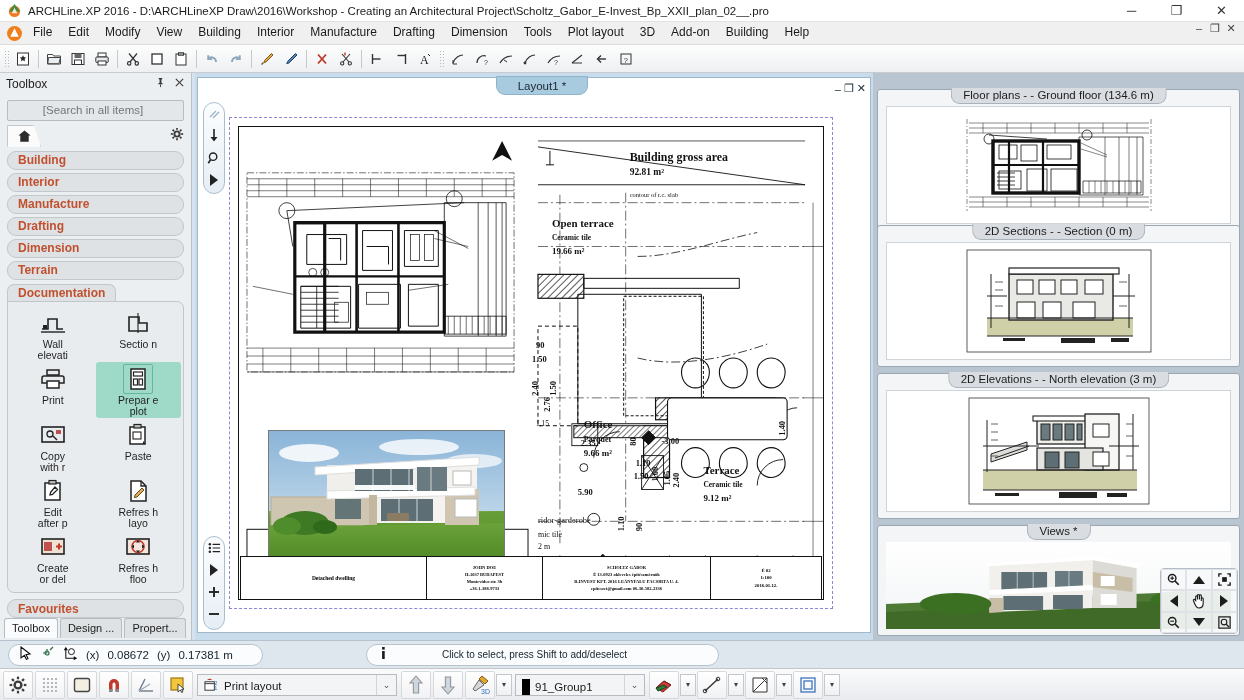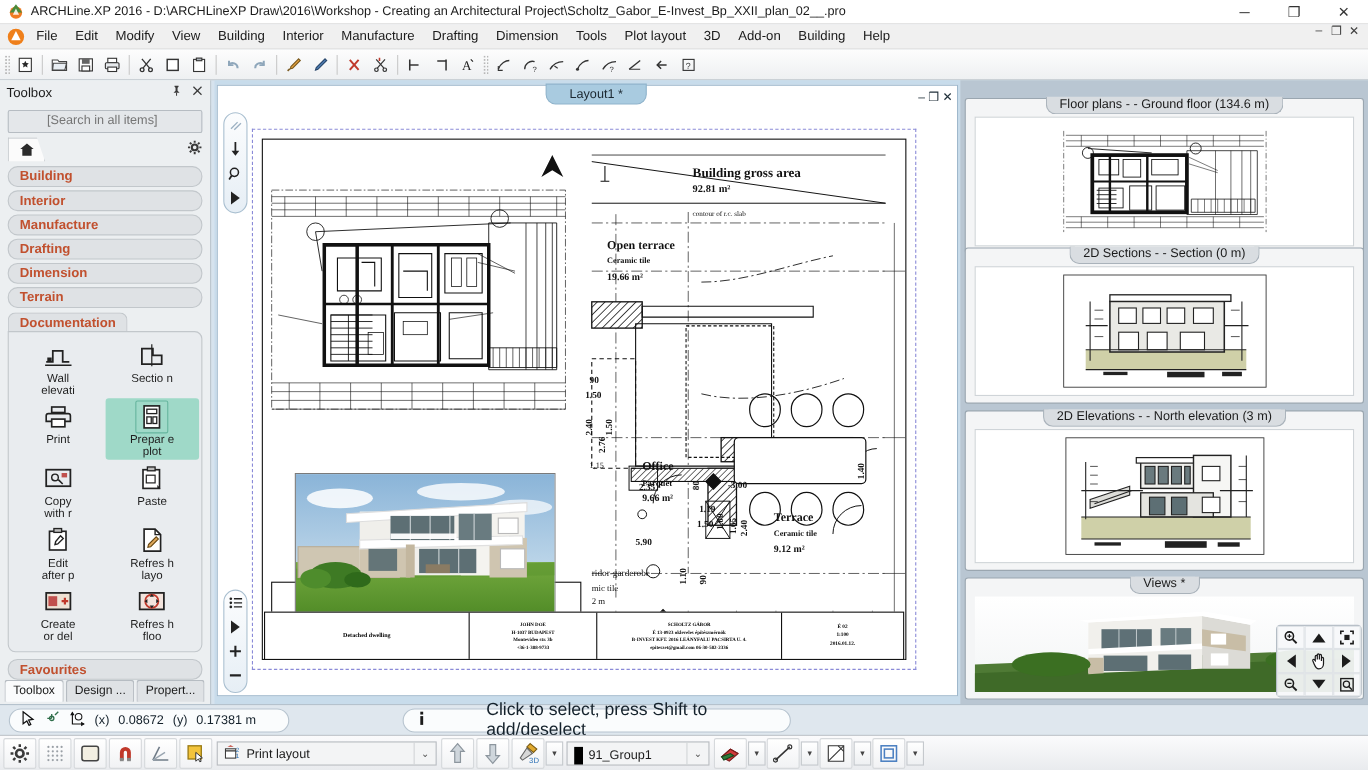--- a/index.html
+++ b/index.html
@@ -134,21 +134,21 @@
              display:grid; grid-template-columns:repeat(3,1fr); grid-template-rows:repeat(3,1fr); z-index:6; }
   .navcube div { display:flex; align-items:center; justify-content:center; font-size:13px; color:#1c1c1c;
                  border:.5px solid #dfe3e7; }
 
   
   .statusbar { position:absolute; left:0; top:640px; width:1244px; height:28px;
                background:#dfe7ee; border-top:1px solid #b5c2cd; display:flex; align-items:center; }
   .sb-pill { height:22px; background:#fafcfd; border:1px solid #b7c4cf; border-radius:11px;
              display:flex; align-items:center; padding:0 10px; gap:8px; }
   .sb-coord { font-size:11.5px; color:#14212b; }
-  .sb-msg { font-size:16px; color:#14212b; }
+  .sb-msg { font-size:10px; color:#14212b; }
 
   
   .taskbar { position:absolute; left:0; top:668px; width:1244px; height:32px;
              background:linear-gradient(#fbfbfc,#e9ebee); border-top:1px solid #c2c6ca;
              display:flex; align-items:center; padding-left:2px; }
   .tkbtn { width:30px; height:28px; margin:0 1px; display:flex; align-items:center; justify-content:center;
            border:1px solid #d6d9dc; background:linear-gradient(#ffffff,#f1f2f4); border-radius:2px; }
   .combo { height:22px; border:1px solid #b7bbc0; background:#f3f4f5; display:flex; align-items:flex-end;
            margin:0 3px; }
   .combo .cv { flex:1; padding:0 6px; font-size:11.5px; color:#1b1b1b; white-space:nowrap;

